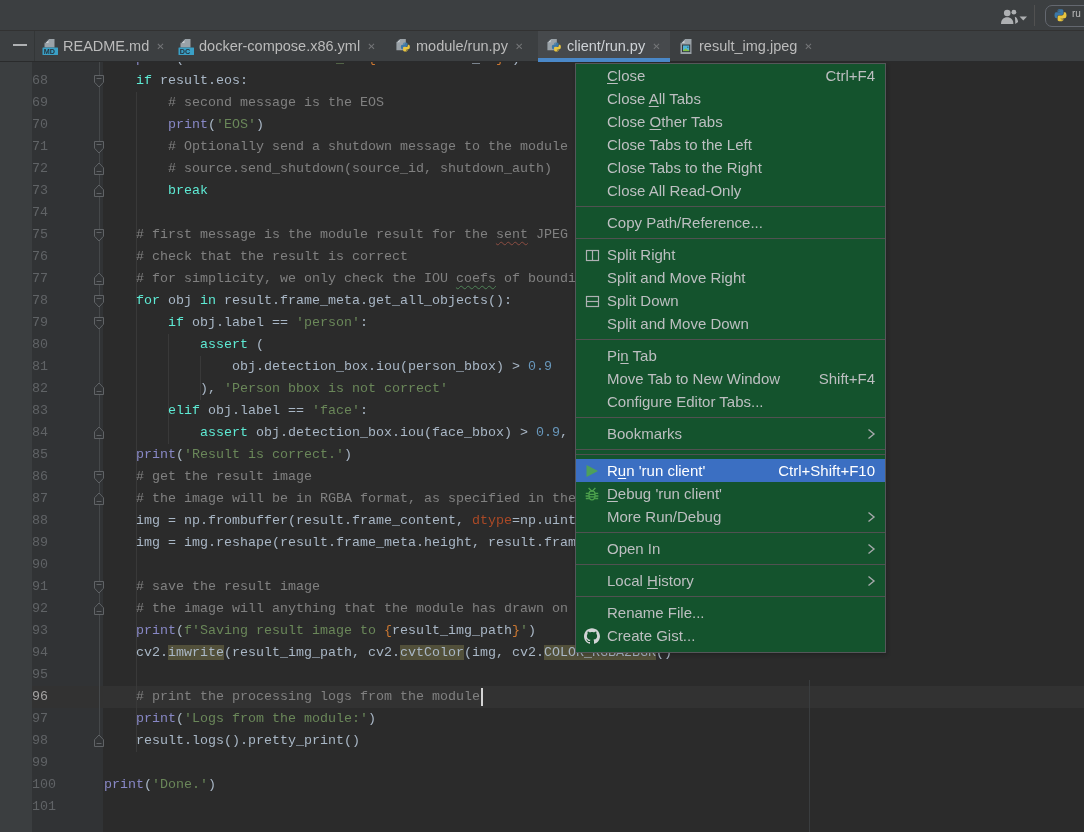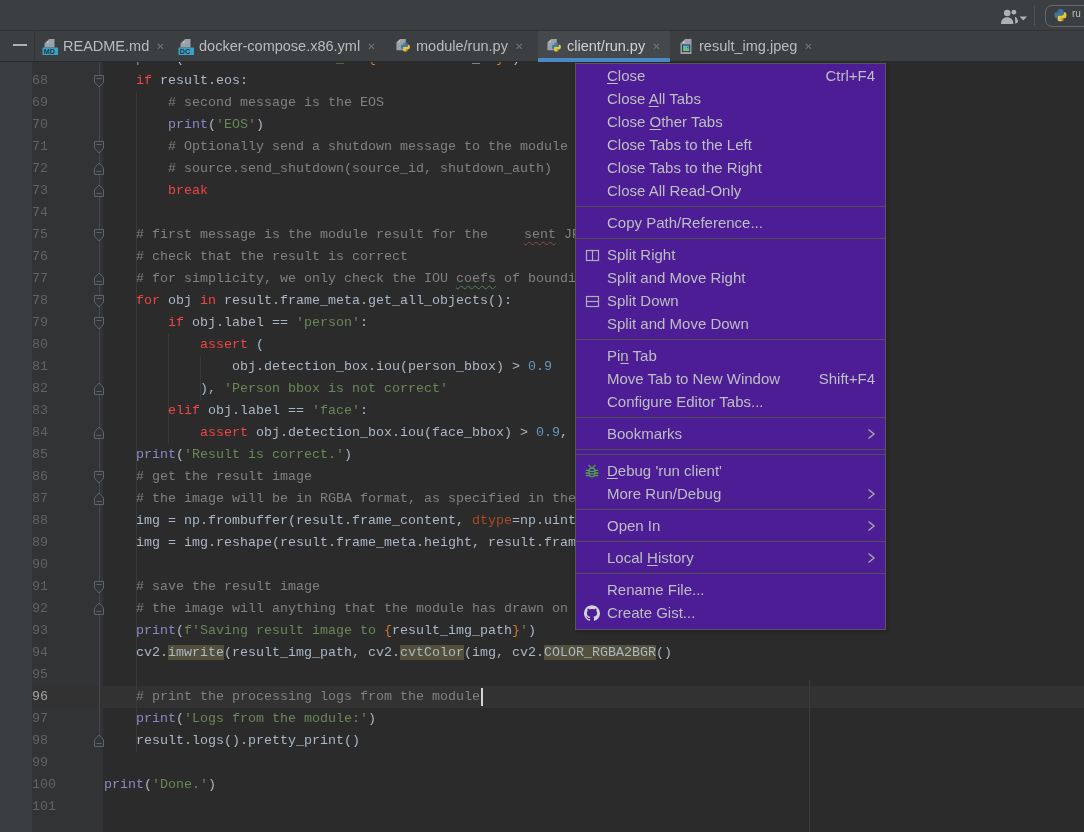--- a/index.html
+++ b/index.html
@@ -39,34 +39,34 @@
 #ig3 { position:absolute; left:200px; top:294px; width:1px; height:44px; background:#393939; }
 #margin { position:absolute; left:809px; top:618px; width:1px; height:152px; background:#3a3d3f; }
 #nums { position:absolute; left:32px; top:-14px; width:30px; text-align:left;
   font-family:"Liberation Mono", monospace; font-size:13.33px; line-height:22px; color:#606366; }
 .ln.cur { color:#a4a3a3; }
 .fm { position:absolute; left:93px; }
 #code { position:absolute; left:104px; top:-14px; font-family:"Liberation Mono", monospace;
   font-size:13.33px; line-height:22px; white-space:pre; }
 .cl { height:22px; }
 .d { color:#a9b7c6; }
-.k { color:#ef4444; }
+.k { color:#5eead4; }
 .s { color:#6a8759; }
 .c { color:#808080; }
 .n { color:#6897bb; }
 .b { color:#8888c6; }
 .kw { color:#aa4926; }
 .br { color:#cc7832; }
 .hl { background:#52503a; }
-.sqr { text-decoration:underline wavy #8c4d42 1px; text-underline-offset:3px;margin-left:28px; }
+.sqr { text-decoration:underline wavy #8c4d42 1px; text-underline-offset:3px; }
 .sqg { text-decoration:underline wavy #4f8457 1px; text-underline-offset:3px; }
 #cursor { position:absolute; left:481px; top:626px; width:2px; height:18px; background:#d4d4d4; }
 
 
-#menu { position:absolute; left:575px; top:63px; width:311px; background:#4c1d95;
+#menu { position:absolute; left:575px; top:63px; width:311px; background:#14532d;
   border:1px solid #55575a; padding:0px 0 5px 0; box-shadow:1px 2px 4px rgba(0,0,0,0.22); }
 .mi { position:relative; height:23px; line-height:23px; padding-left:31px; font-size:15px;
   color:#bdbfc1; white-space:nowrap; }
 .mi u { text-underline-offset:2px; }
 .mi.sel { background:#3b6fc2; color:#ffffff; }
 .micon { position:absolute; left:8px; top:4px; width:16px; height:16px; display:inline-flex;
   align-items:center; justify-content:center; }
 .msc { position:absolute; right:10px; top:0; color:#bdbfc1; }
 .mi.sel .msc { color:#ffffff; }
 .arr { position:absolute; right:9px; top:6px; }
@@ -298,20 +298,25 @@
       <div class="msep"></div>
       <div class="mi"><span class="mlabel">Pi<u>n</u> Tab</span></div>
       <div class="mi"><span class="mlabel">Move Tab to New Window</span><span class="msc">Shift+F4</span></div>
       <div class="mi"><span class="mlabel">Configure Editor Tabs...</span></div>
       <div class="msep"></div>
       <div class="mi"><span class="mlabel">Bookmarks</span><svg class="arr" width="9" height="12" viewBox="0 0 9 12">
           <path d="M1.5 1.5 L7 6 L1.5 10.5" fill="none" stroke="#a6a9ab" stroke-width="1.4"></path>
         </svg></div>
       <div class="msep"></div>
       <div class="msep"></div>
+      <div class="mi sel"><span class="micon">
+          <svg width="14" height="14" viewBox="0 0 14 14">
+            <path fill="#4da05b" d="M1.5 1 L13 7 L1.5 13 Z"></path>
+          </svg>
+        </span><span class="mlabel">R<u>u</u>n 'run client'</span><span class="msc">Ctrl+Shift+F10</span></div>
       <div class="mi"><span class="micon">
           <svg width="16" height="16" viewBox="0 0 16 16" fill="none" stroke="#4DA24D" stroke-width="1.3">
             <path d="M4.6 2 L8 5.4 L11.4 2"></path>
             <path d="M1.8 7.3 H4.9 M11.1 7.3 H14.2 M1.6 10 H4.9 M11.1 10 H14.4 M1.8 12.5 H4.9 M11.1 12.5 H14.2"></path>
             <path d="M8 4.9 C6.1 4.9 5 6.5 5 8.3 V10 C5 12.3 6.2 13.8 8 13.8 C9.8 13.8 11 12.3 11 10 V8.3 C11 6.5 9.9 4.9 8 4.9 Z"></path>
             <path d="M5 8.3 H11 M5 10.8 H11"></path>
           </svg>
         </span><span class="mlabel"><u>D</u>ebug 'run client'</span></div>
       <div class="mi"><span class="mlabel">More Run/Debug</span><svg class="arr" width="9" height="12" viewBox="0 0 9 12">
           <path d="M1.5 1.5 L7 6 L1.5 10.5" fill="none" stroke="#a6a9ab" stroke-width="1.4"></path>

